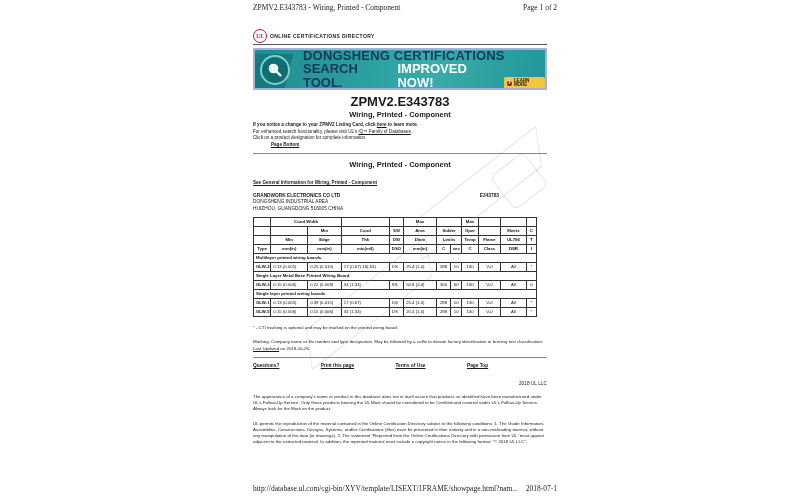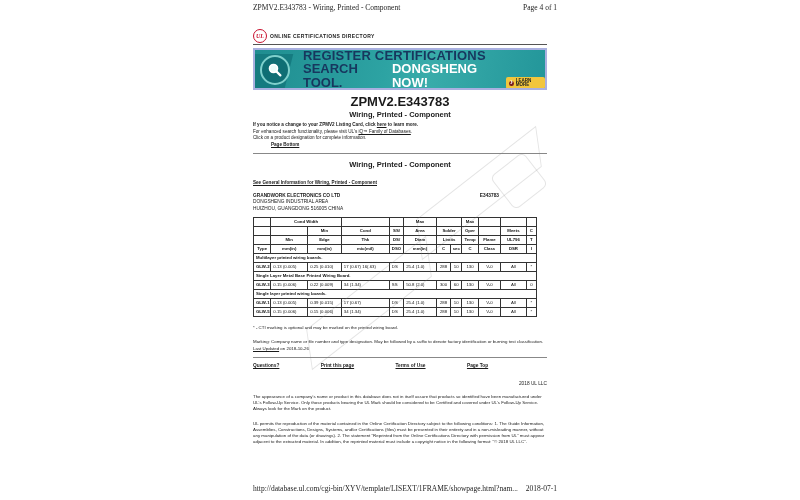--- a/index.html
+++ b/index.html
@@ -80,21 +80,21 @@
   .wm2{width:150px;height:34px;left:10px;top:120px;transform:rotate(-38deg) skewX(-30deg);}
   .wm3{width:40px;height:40px;left:215px;top:-5px;border-radius:6px;transform:rotate(-38deg);}
 </style>
 <title>ZPMV2.E343783 - Wiring, Printed - Component</title></head>
 <body>
 
 <div class="page">
 
   <div class="print-hf print-header">
     <span>ZPMV2.E343783 - Wiring, Printed - Component</span>
-    <span>Page 4 of 1</span>
+    <span>Page 1 of 2</span>
   </div>
 
   <div class="masthead">
     <div class="masthead-inner">
       <span class="ul-logo">
           <span>UL</span>
         </span>
       <span class="dir-label">ONLINE CERTIFICATIONS DIRECTORY</span>
     </div>
   </div>
@@ -103,24 +103,24 @@
     <div class="banner-art">
       <span class="sq"></span>
       <span class="circle">
         <svg width="16" height="16" viewBox="0 0 16 16">
           <circle cx="6.5" cy="6.5" r="4" fill="#eafcfa" stroke="#ffffff" stroke-width="1.6"></circle>
           <line x1="9.6" y1="9.6" x2="13.4" y2="13.4" stroke="#ffffff" stroke-width="2.2" stroke-linecap="round"></line>
         </svg>
       </span>
     </div>
     <div class="banner-text">
-      <div class="banner-line1">REGISTER CERTIFICATIONS</div>
+      <div class="banner-line1">DONGSHENG CERTIFICATIONS</div>
       <div class="banner-line2">
         <span>SEARCH TOOL.</span>
-        <span class="register">DONGSHENG NOW!</span>
+        <span class="register">IMPROVED NOW!</span>
         <span class="learn-btn">
           <span class="arrow">❯</span>
           <span>LEARN MORE</span>
         </span>
       </div>
     </div>
   </div>
 
   <div class="doc-code">ZPMV2.E343783</div>
   <div class="doc-category">Wiring, Printed - Component</div>

